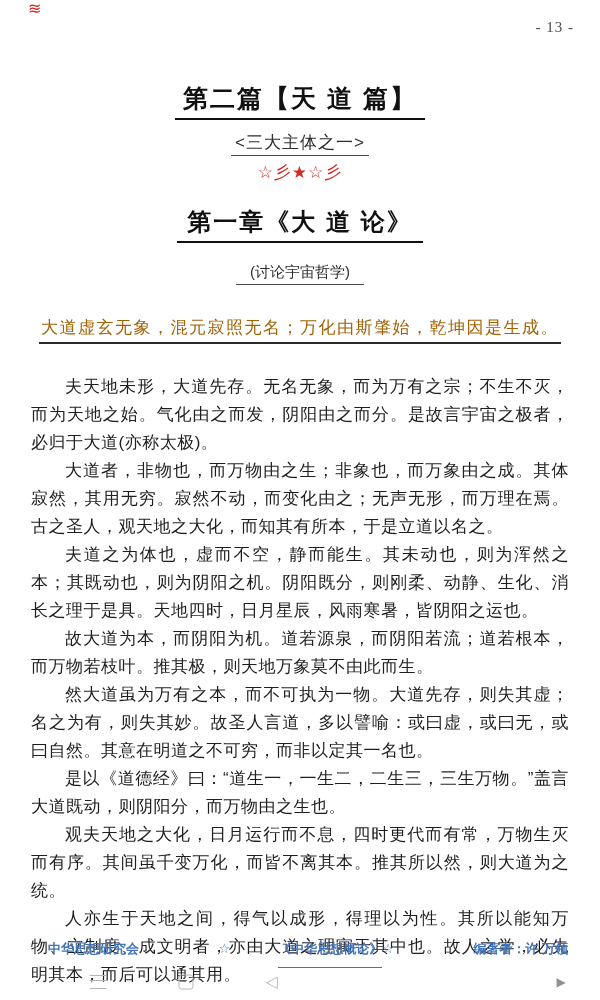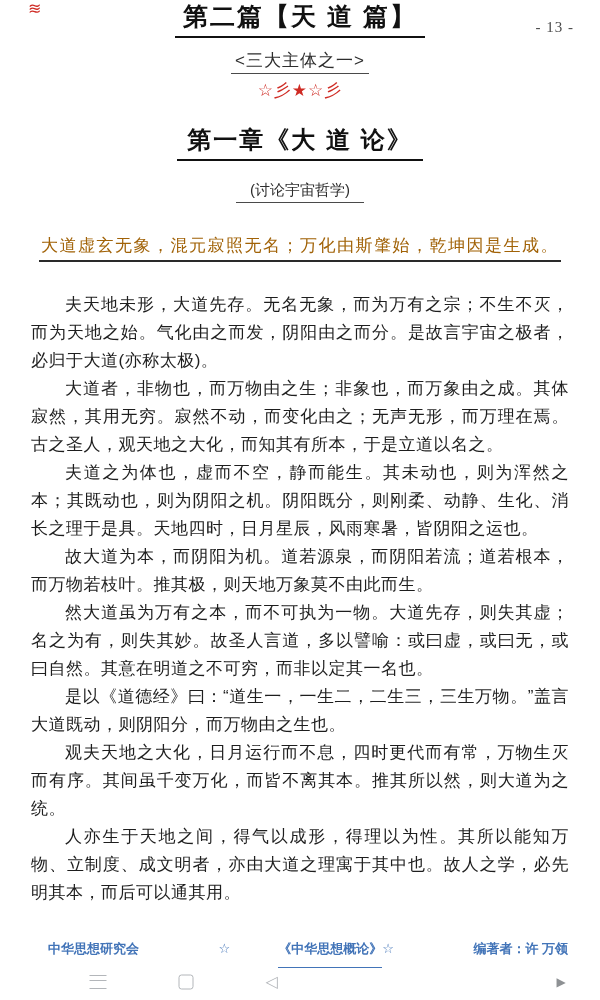--- a/index.html
+++ b/index.html
@@ -10,21 +10,21 @@
   }
   .corner-mark{
     position:absolute;top:1px;left:28px;
     color:#cf2b24;font-size:16px;line-height:16px;
   }
   .page-number{
     position:absolute;top:19px;right:26px;
     font-family:"Liberation Serif","DejaVu Serif",serif;
     font-size:15px;color:#4a4a4a;letter-spacing:1px;
   }
-  .header{ text-align:center; }
+  .header{ text-align:center; padding-top:82px; }
   .part-title{
     display:inline-block;font-size:25px;font-weight:bold;letter-spacing:2px;
     color:#111;border-bottom:2.5px solid #111;padding:0 8px 3px;
   }
   .part-subtitle-wrap{margin-top:11px;}
   .part-subtitle{
     display:inline-block;font-size:17px;color:#2d2d2d;
     border-bottom:1.5px solid #4a4a4a;padding:0 4px 1px;letter-spacing:1px;
   }
   .stars-line{margin-top:5px;font-size:17px;letter-spacing:1px;}

